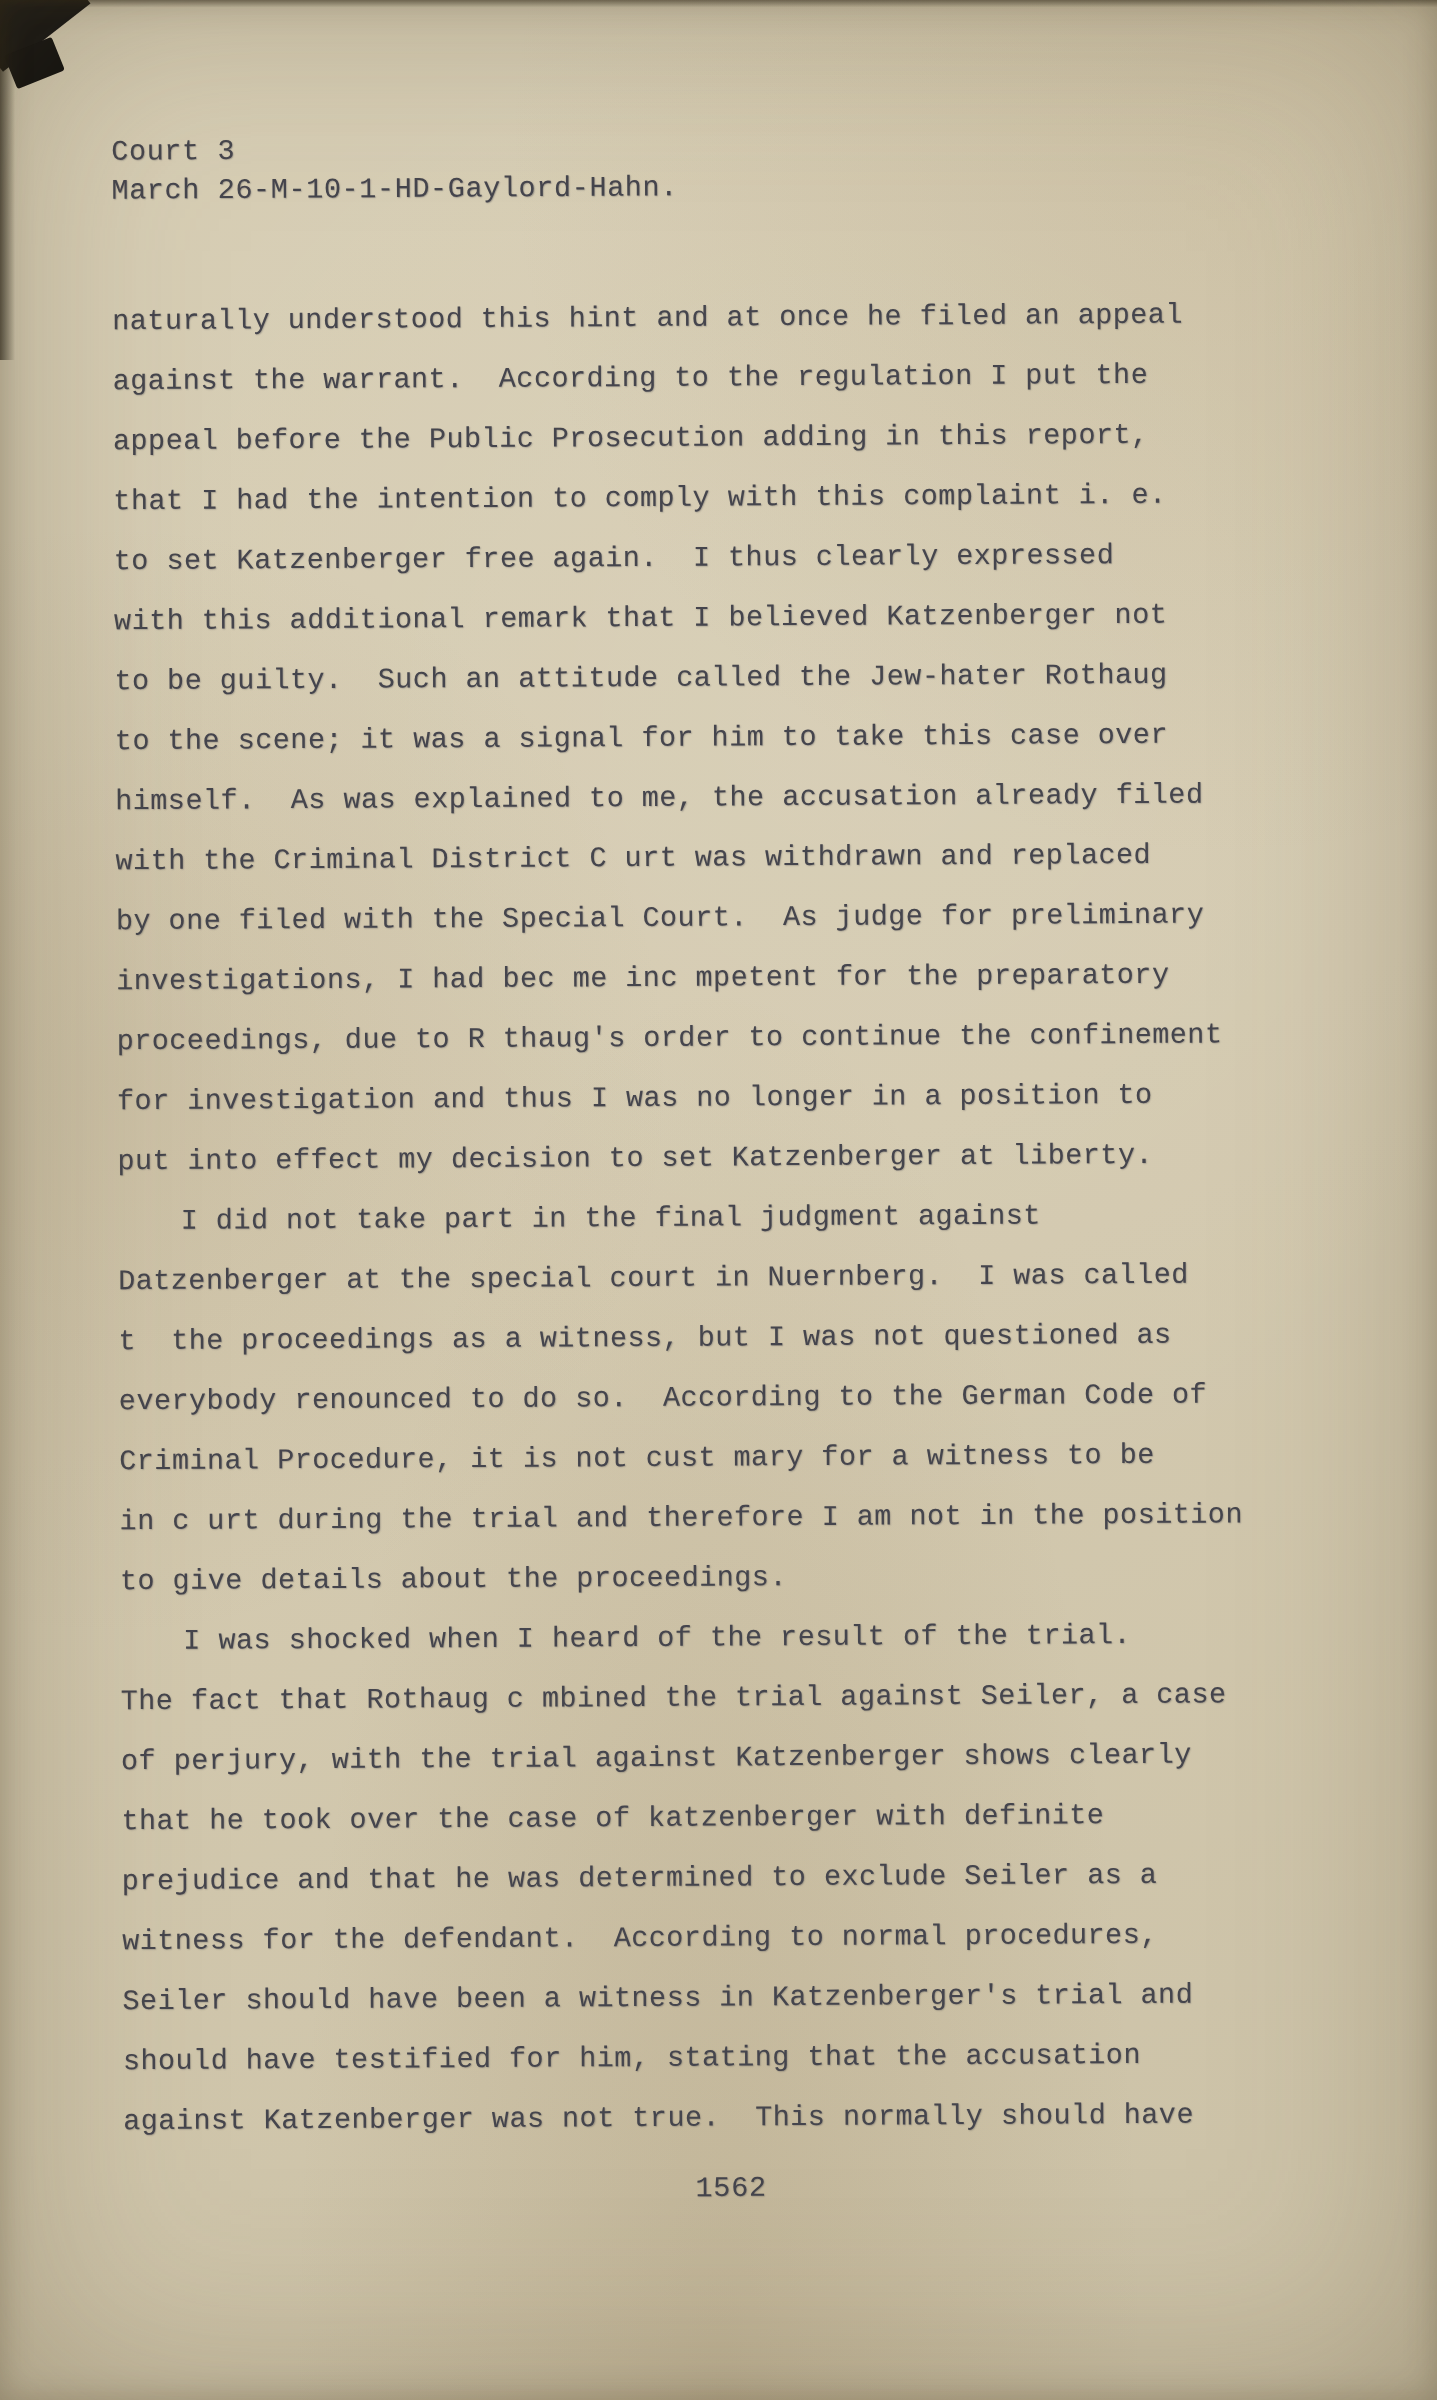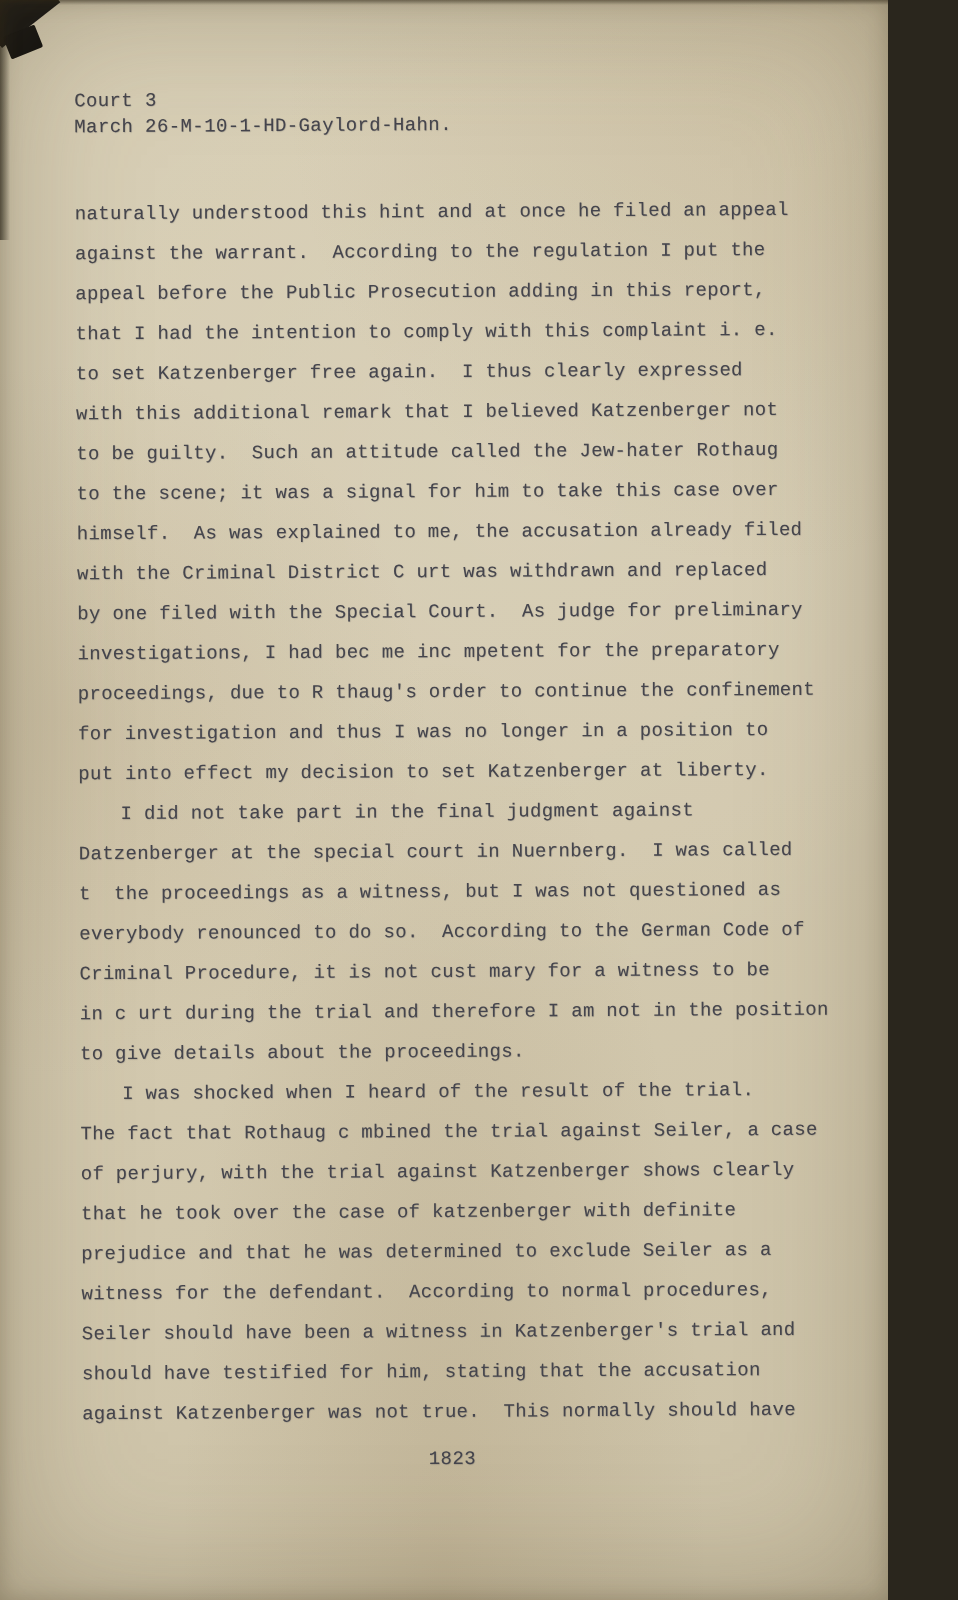--- a/index.html
+++ b/index.html
@@ -7,21 +7,21 @@
     --ink: #45454d;
   }
   * { margin: 0; padding: 0; box-sizing: border-box; }
   html, body {
     width: 958px; height: 1600px;
     background: #2a261d;
     font-family: "Liberation Mono", "DejaVu Sans Mono", monospace;
   }
   .page {
     position: relative;
-    width: 888px; height: 1600px;
+    width: 958px; height: 1600px;
     overflow: hidden;
     background-image:
       radial-gradient(circle at 85% 6%, rgba(150,125,80,0.14), transparent 28%),
       radial-gradient(circle at 8% 45%, rgba(140,115,75,0.12), transparent 30%),
       radial-gradient(ellipse at 50% 100%, rgba(130,105,65,0.16), transparent 42%),
       radial-gradient(circle at 60% 30%, rgba(255,255,255,0.07), transparent 45%),
       linear-gradient(160deg, #d8cfb6 0%, var(--paper) 50%, #cbc1a6 100%);
   }
   .page::after {
     content: "";
@@ -133,16 +133,16 @@
           <div class="line">that he took over the case of katzenberger with definite</div>
           <div class="line">prejudice and that he was determined to exclude Seiler as a</div>
           <div class="line">witness for the defendant.  According to normal procedures,</div>
           <div class="line">Seiler should have been a witness in Katzenberger's trial and</div>
           <div class="line">should have testified for him, stating that the accusation</div>
           <div class="line">against Katzenberger was not true.  This normally should have</div>
         </div>
       </main>
 
     <footer class="doc-footer">
-      <span class="page-number">1823</span>
+      <span class="page-number">1562</span>
     </footer>
   </div>
 </div>
 
 </body></html>

